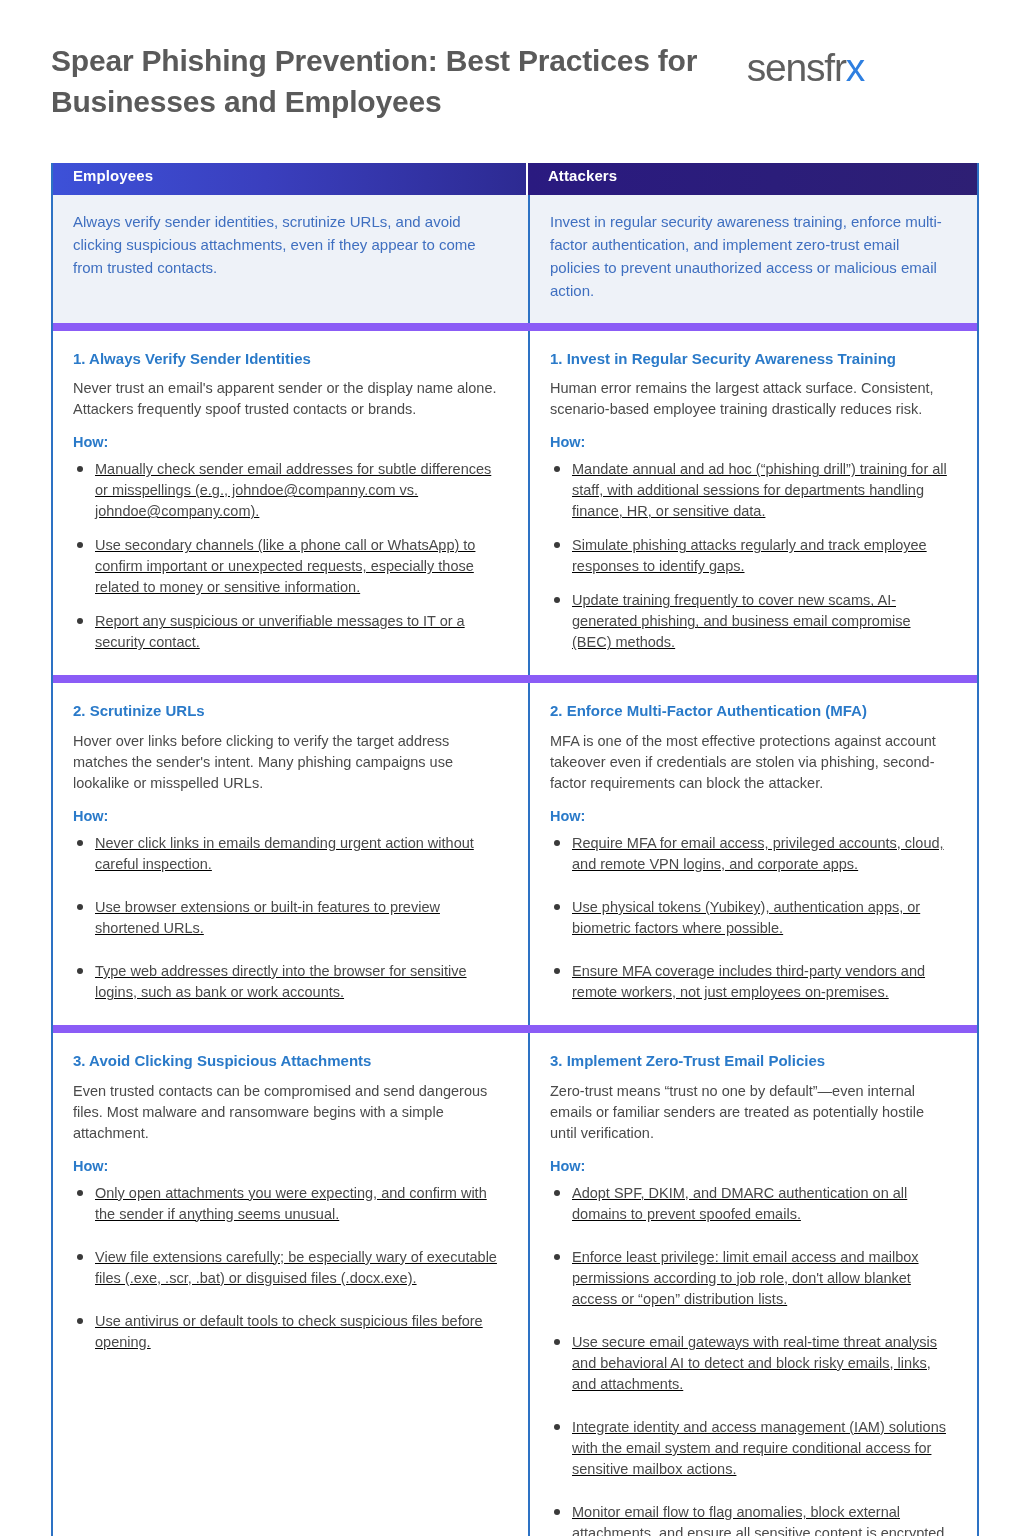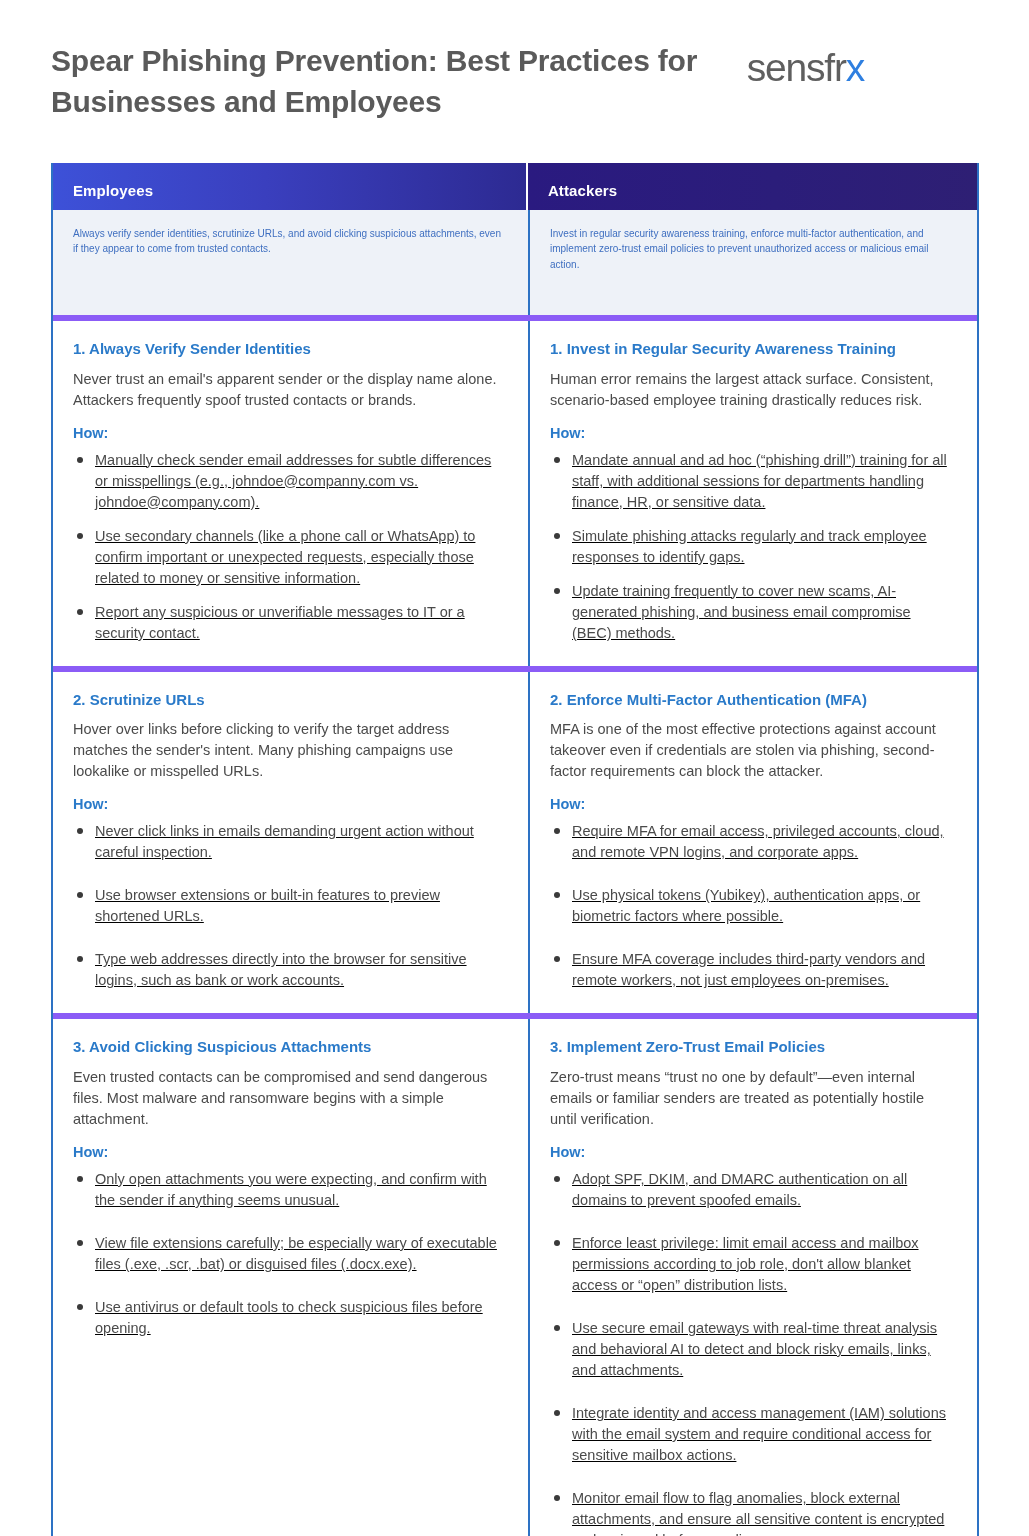--- a/index.html
+++ b/index.html
@@ -63,39 +63,39 @@
     border-top: none;
     box-sizing: border-box;
     background: #ffffff;
   }
 
   .table-head {
     display: flex;
   }
   .head-cell {
     box-sizing: border-box;
-    padding: 19px 20px 11px 20px;
+    padding: 4px 20px 11px 20px;
     color: #ffffff;
     font-size: 15px;
     font-weight: bold;
     letter-spacing: 0.1px;
   }
   .head-cell.left {
     width: 477px;
     background: linear-gradient(90deg, #3d51d8 0%, #3a3fbe 45%, #2d2a92 100%);
     border-right: 2px solid #ffffff;
   }
   .head-cell.right {
     width: 451px;
     background: linear-gradient(90deg, #2a1a80 0%, #2b1d7a 55%, #2e1f74 100%);
   }
 
   .table-row {
     display: flex;
-    border-top: 6px solid #8b5cf6;
+    border-top: 8px solid #8b5cf6;
   }
   .table-row.intro-row {
     border-top: none;
   }
   .cell {
     box-sizing: border-box;
     padding: 18px 24px 22px 20px;
   }
   .cell.left {
     width: 477px;
@@ -106,21 +106,21 @@
   }
 
   
   .intro-row .cell {
     background: #eef2f8;
     padding: 16px 24px 20px 20px;
     min-height: 105px;
   }
   .intro-text {
     color: #3f6fc0;
-    font-size: 10px;
+    font-size: 15px;
     line-height: 1.53;
     margin: 0;
   }
 
   
   .sec-title {
     color: #2a7ac9;
     font-size: 15px;
     font-weight: bold;
     margin: 0 0 10px 0;

